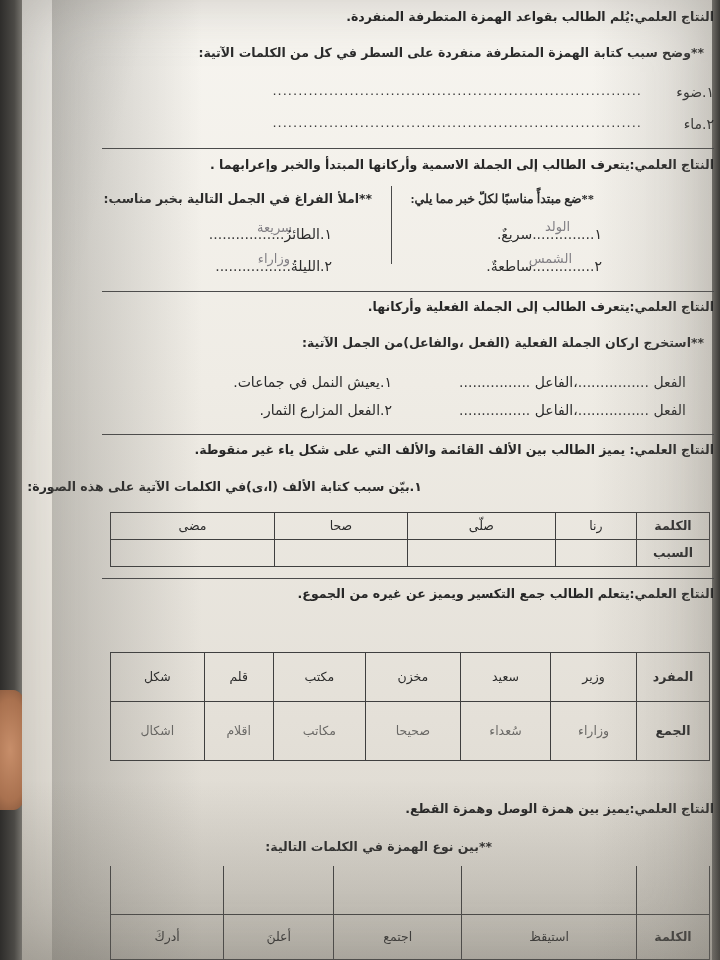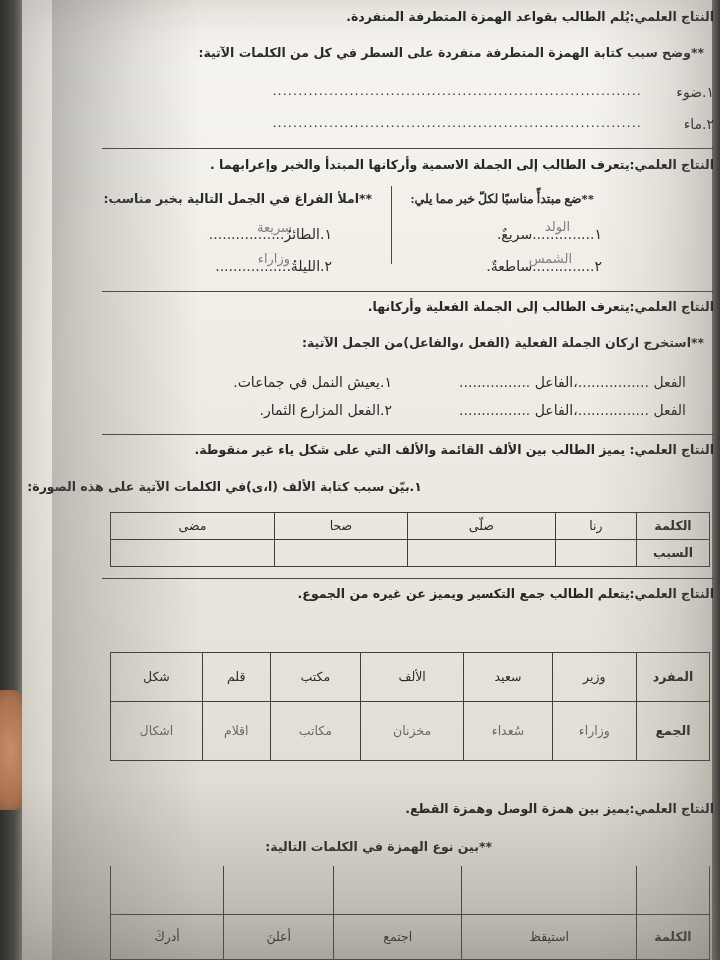--- a/index.html
+++ b/index.html
@@ -229,30 +229,30 @@
       <div class="hr" style="top:578px; right:8px; width:612px;"></div>
 
       <div class="row lo" style="top:585px;">النتاج العلمي:يتعلم الطالب جمع التكسير ويميز عن غيره من الجموع.</div>
 
       <table class="grid" style="top:652px; right:12px; width:600px;">
         <tbody>
             <tr>
           <td class="lbl" style="width:72px; height:48px;">المفرد</td>
           <td>وزير</td>
           <td>سعيد</td>
-          <td>الألف</td>
+          <td>مخزن</td>
           <td>مكتب</td>
           <td>قلم</td>
           <td>شكل</td>
         </tr>
         <tr>
           <td class="lbl" style="height:58px;">الجمع</td>
           <td class="hand hand-lg">وزاراء</td>
           <td class="hand hand-lg">سُعداء</td>
-          <td class="hand hand-lg">مخزنان</td>
+          <td class="hand hand-lg">صحيحا</td>
           <td class="hand hand-lg">مكاتب</td>
           <td class="hand hand-lg">اقلام</td>
           <td class="hand hand-lg">اشكال</td>
         </tr>
       </tbody>
         </table>
 
       <div class="row lo" style="top:800px;">النتاج العلمي:يميز بين همزة الوصل وهمزة القطع.</div>
       <div class="row q" style="top:838px; right:230px;">**بين نوع الهمزة في الكلمات التالية:</div>
 

